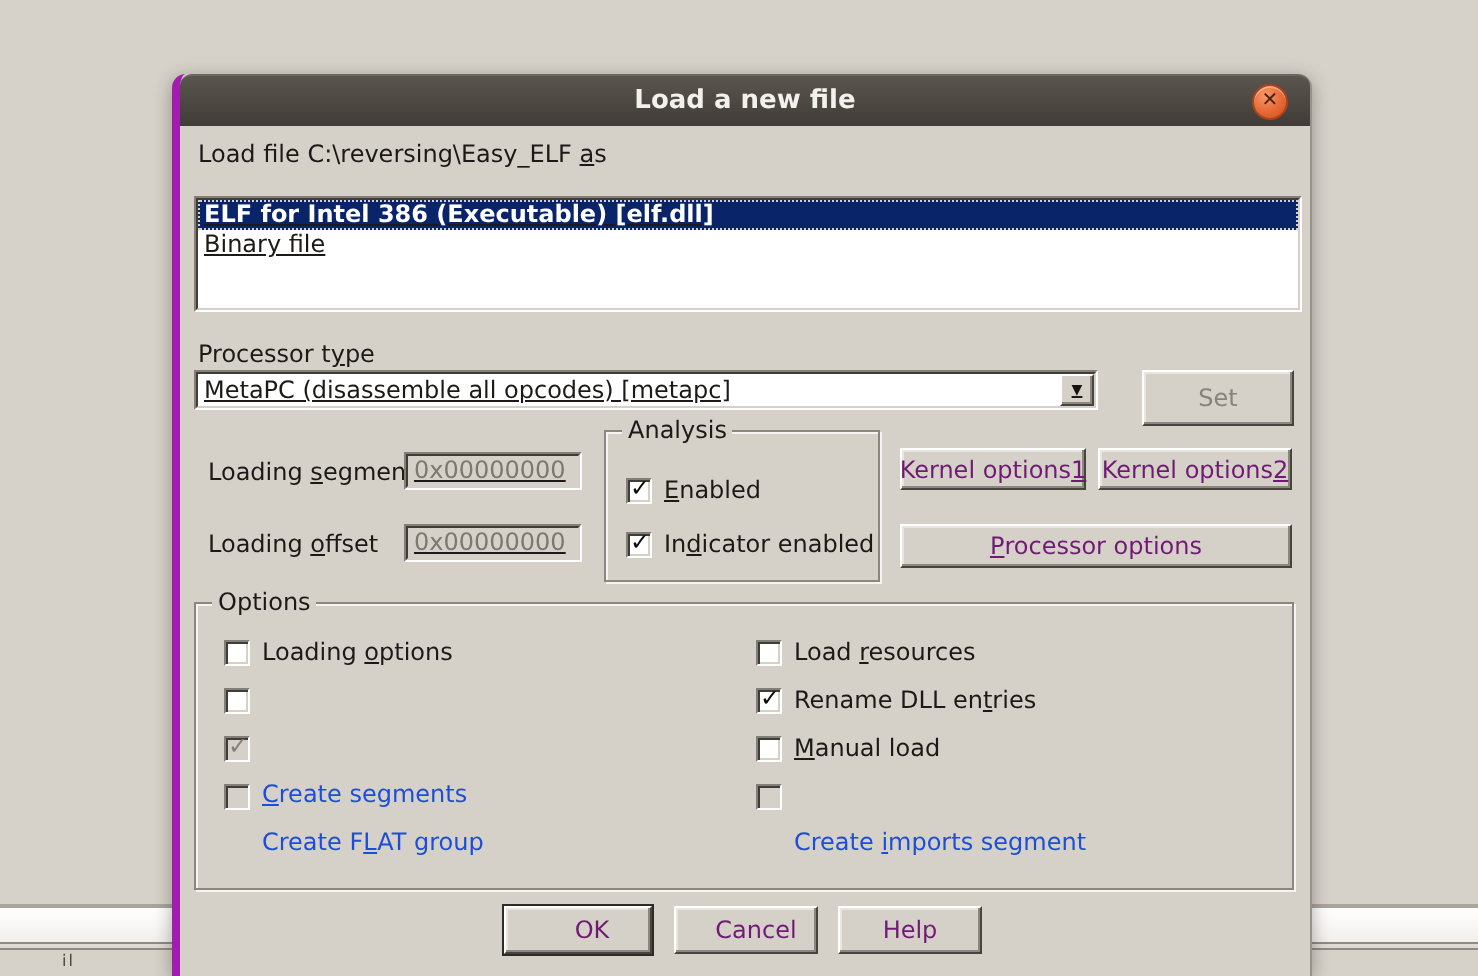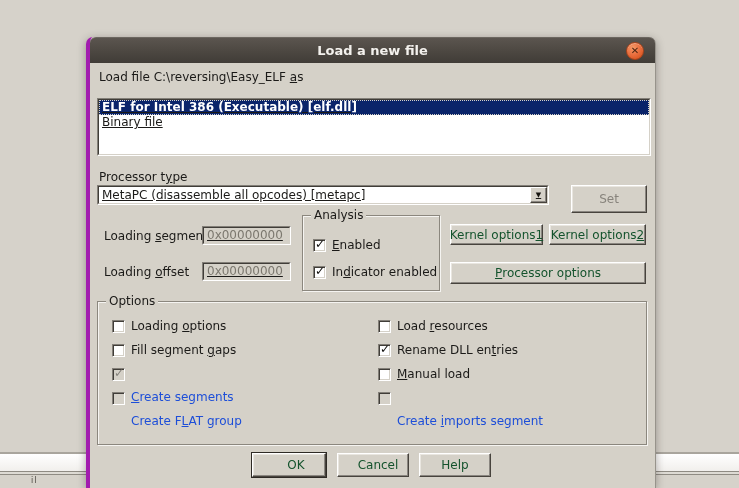--- a/index.html
+++ b/index.html
@@ -80,21 +80,21 @@
     box-shadow:inset -1px -1px 0 #8a8680;
     display:flex; align-items:center; justify-content:center;
     font-size:7px; color:#15130f;
   }
 
   
   .btn {
     background:#d5d1c8; border:1px solid; border-color:#ffffff #47433d #47433d #ffffff;
     box-shadow:inset -1px -1px 0 #8a8680, inset 1px 1px 0 #e9e6e0;
     display:flex; align-items:center; justify-content:center;
-    font-size:12px; color:#14532d; cursor:default; white-space:nowrap;
+    font-size:12px; color:#701a75; cursor:default; white-space:nowrap;
   }
   .btn.default { box-shadow:inset -1px -1px 0 #8a8680, inset 1px 1px 0 #e9e6e0, 0 0 0 1px #2e2a25; }
   .btn.disabled { color:#87837c; }
   .btn-set  { left:481px; top:122px; width:76px; height:28px; }
   .btn-k1   { left:360px; top:161px; width:93px; height:21px; }
   .btn-k2   { left:459px; top:161px; width:97px; height:21px; }
   .btn-proc { left:360px; top:199px; width:196px; height:22px; }
   .btn-ok     { left:162px; top:390px; width:74px; height:24px;padding-left:14px; }
   .btn-cancel { left:247px; top:390px; width:72px; height:24px;padding-left:10px; }
   .btn-help   { left:329px; top:390px; width:72px; height:24px; }
@@ -210,21 +210,20 @@
 
     <div class="abs groupbox grp-options">
       <span class="group-title">Options</span>
 
       <div class="check-row" style="left:14px; top:17px;">
         <span class="checkbox"></span>
         <span class="row-label">Loading <u>o</u>ptions</span>
       </div>
       <div class="check-row" style="left:14px; top:41px;">
         <span class="checkbox"></span>
-        <span class="row-label">Fill segment <u>g</u>aps</span>
       </div>
       <div class="check-row disabled" style="left:14px; top:65px;">
         <span class="checkbox">
             <span class="check">✓</span>
           </span>
         <span class="row-label"><u>C</u>reate segments</span>
       </div>
       <div class="check-row disabled" style="left:14px; top:89px;">
         <span class="checkbox"></span>
         <span class="row-label">Create F<u>L</u>AT group</span>

